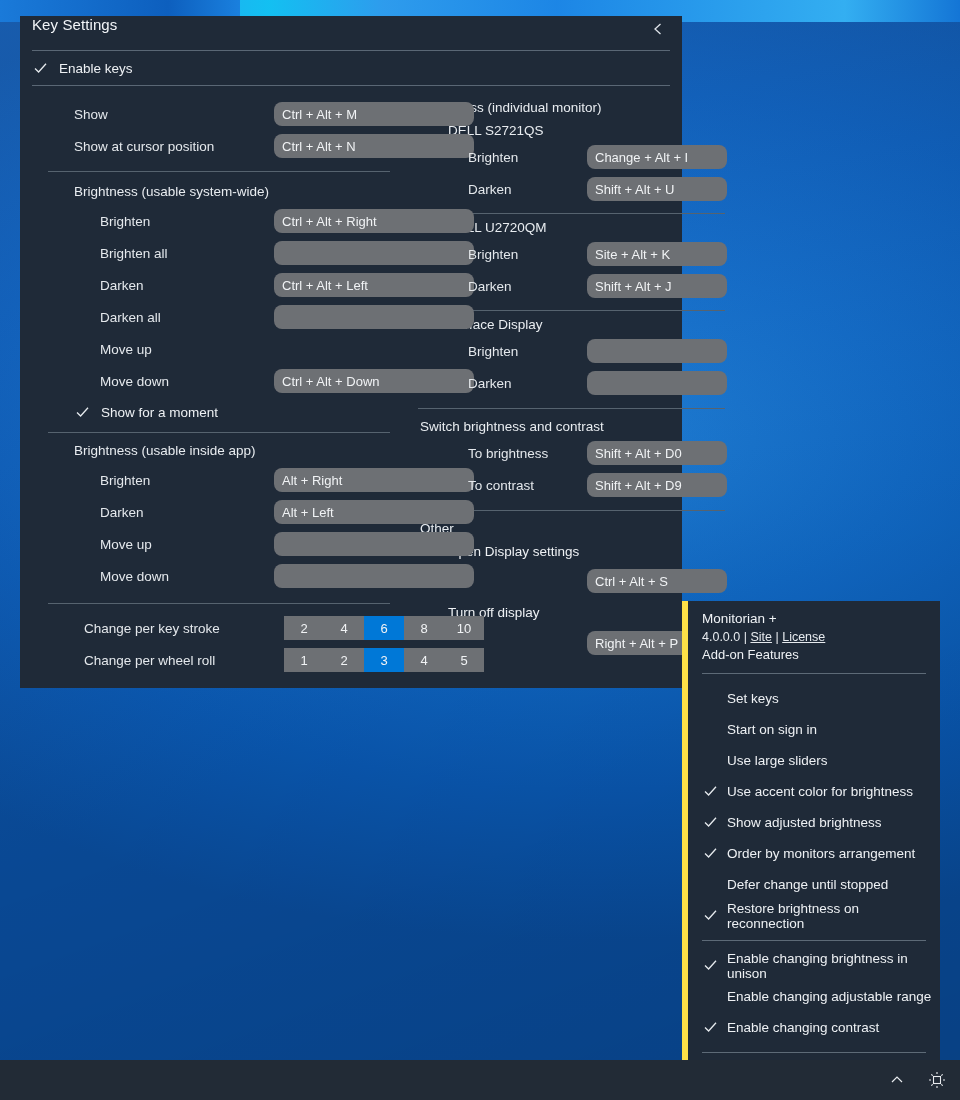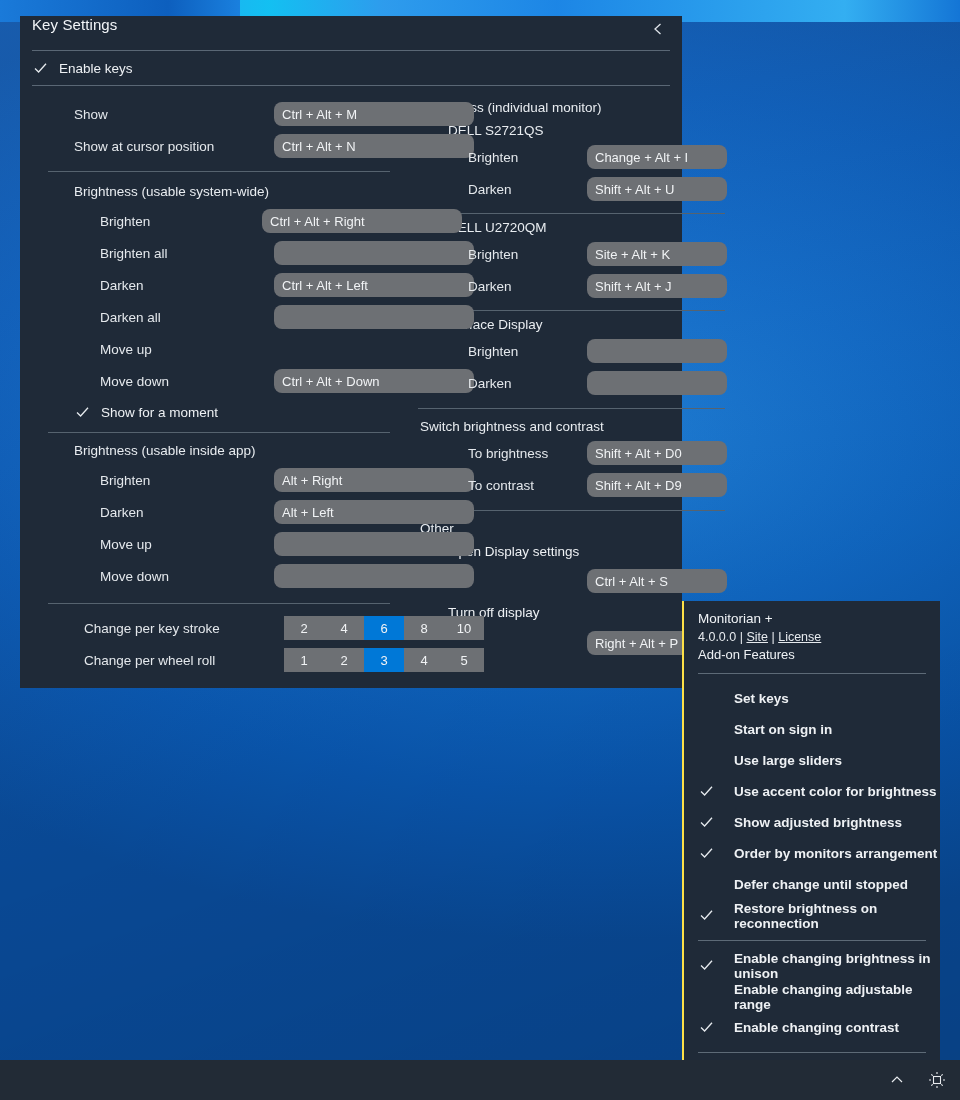--- a/index.html
+++ b/index.html
@@ -126,42 +126,41 @@
     font-size: 13px; color: #f1f3f5; cursor: pointer;
   }
   .seg .opt.sel { background: #0078d7; }
 
   
   #monitorian-menu {
     position: absolute;
     left: 682px; top: 601px;
     width: 258px; height: 467px;
     background: #1f2a38;
-    border-left: 2px solid #fde047;
+    border-left: 6px solid #fde047;
     color: #eef1f4;
     font-size: 13.5px;
     padding-top: 9px;
   }
   #monitorian-menu .head {
     padding: 0 14px 0 14px;
     line-height: 18px;
   }
   #monitorian-menu .app-name { font-size: 13.5px; color: #f1f4f7; }
   #monitorian-menu .ver { font-size: 12.5px; color: #e6eaee; }
   #monitorian-menu .ver a { color: #e6eaee; text-decoration: underline; cursor: pointer; }
   #monitorian-menu .addon { font-size: 13px; color: #eef1f4; }
   #monitorian-menu .mhr {
     height: 1px; background: #5d6a77; margin: 9px 14px;
   }
   .menu-item {
     display: flex; align-items: center;
     height: 31px;
-    padding-left: 14px; gap: 20px;
+    padding-left: 14px; gap: 9px;
     cursor: pointer;
-    font-weight: bold;
   }
   .menu-item .mlabel { font-size: 13.5px; color: #eef1f4; }
   .menu-item .mcheck {
     width: 16px; height: 16px; flex: none;
     display: flex; align-items: center; justify-content: center; color: #e6eaee;
   }
   .menu-item .mcheck.empty svg { visibility: hidden; }
   .menu-item.close-item { height: 34px; }
 </style>
 </head>
@@ -214,21 +213,21 @@
           </span>
         </div>
       </div>
 
       <div class="hr-soft" style="margin:9px 28px 6px 28px;"></div>
 
       <div class="section-title" style="padding-left:54px;">Brightness (usable system-wide)</div>
       <div style="padding-left:80px;">
         <div class="left-kv">
           <span class="k">Brighten</span>
-          <span class="v" style="left:162px">
+          <span class="v" style="left:174px">
             <span class="keybox">Ctrl + Alt + Right</span>
           </span>
         </div>
         <div class="left-kv">
           <span class="k">Brighten all</span>
           <span class="v" style="left:174px">
             <span class="keybox"></span>
           </span>
         </div>
         <div class="left-kv">

